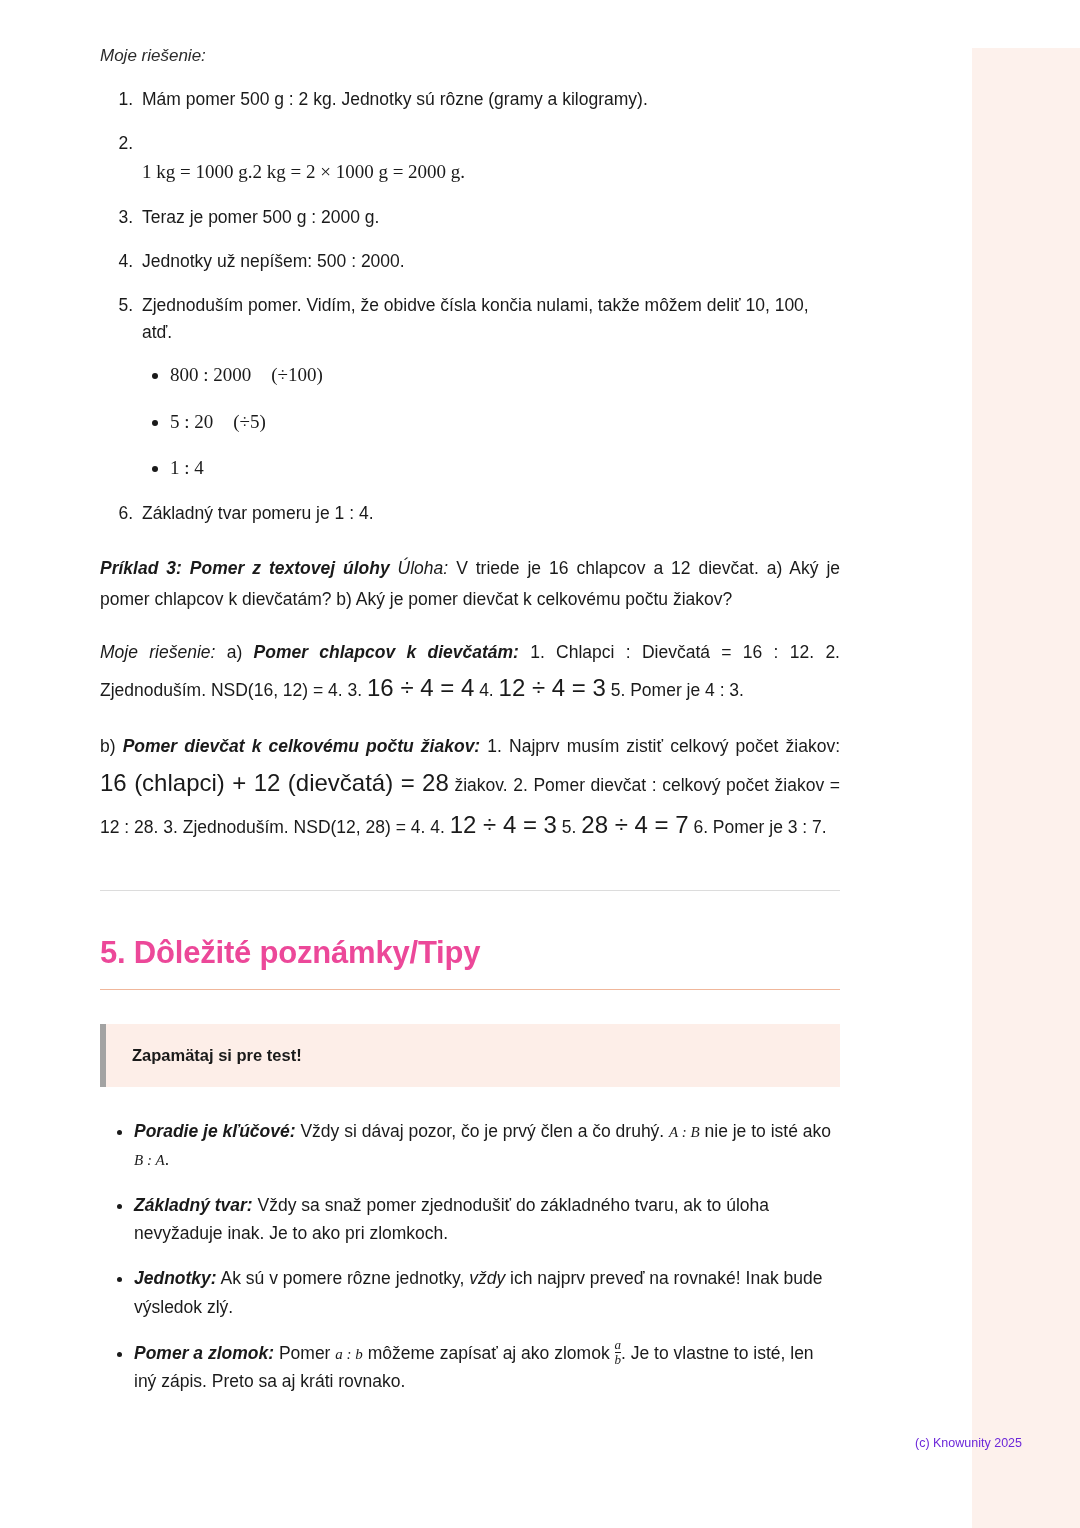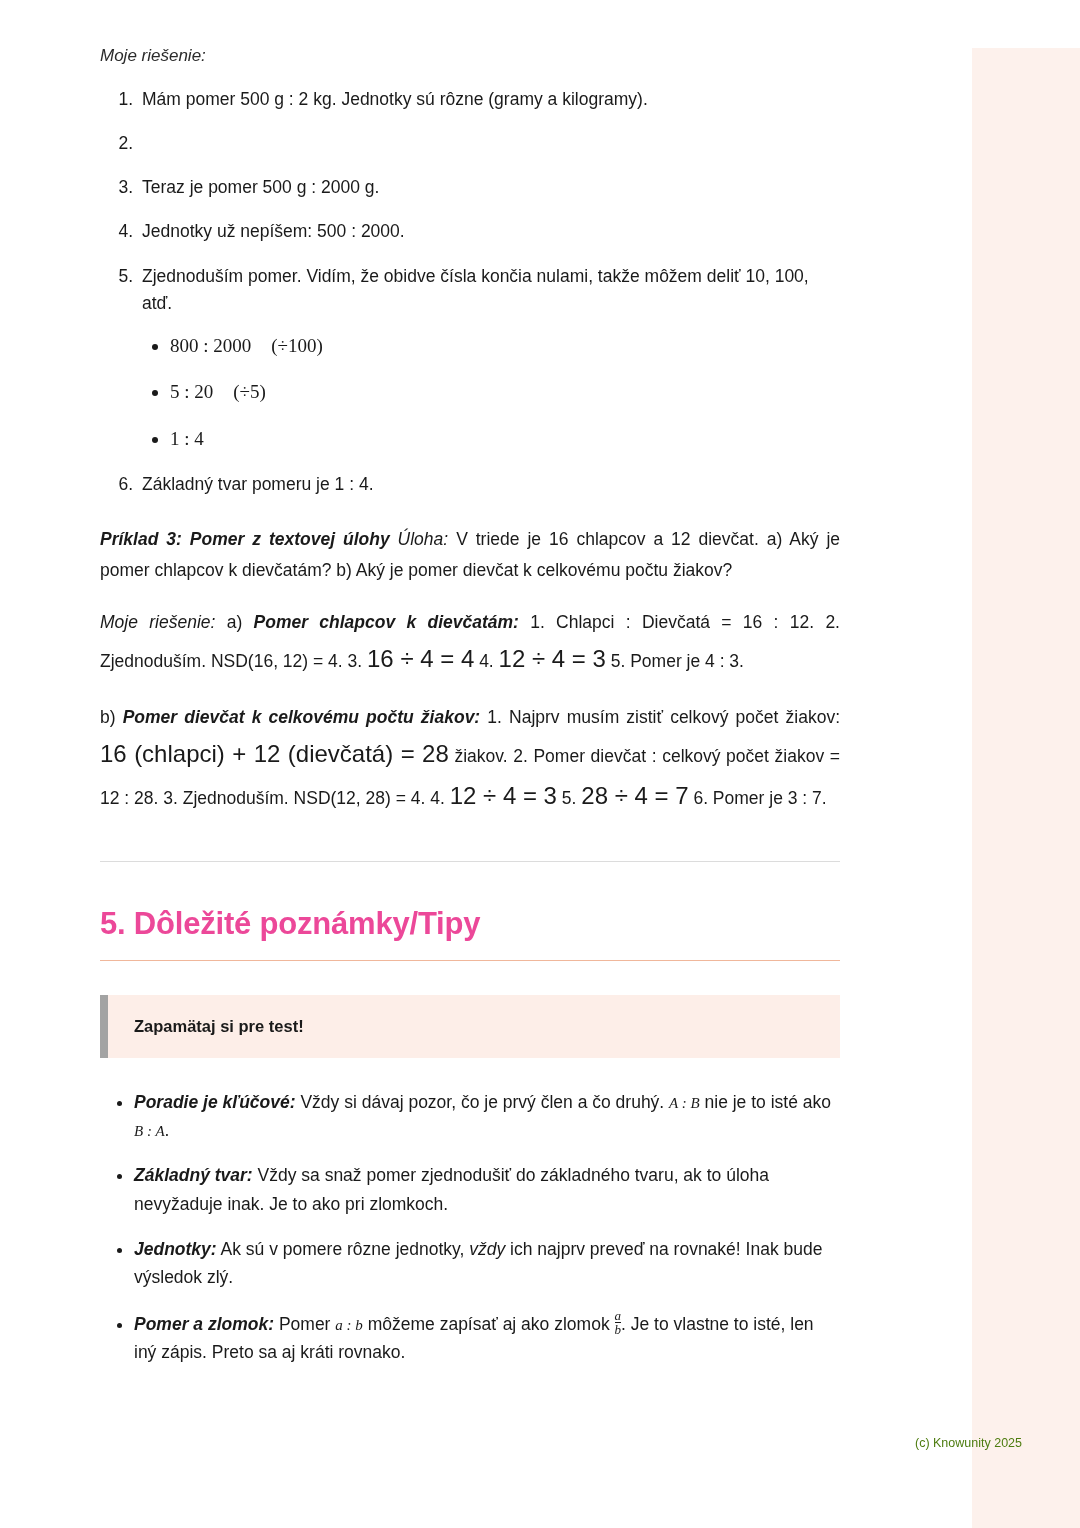--- a/index.html
+++ b/index.html
@@ -96,21 +96,21 @@
     letter-spacing: -0.2px;
   }
   .section-underline {
     border: none;
     border-top: 1px solid #f0b79b;
     margin: 18px 0 0 0;
   }
   .callout {
     margin-top: 34px;
     background: #fdeee8;
-    border-left: 8px solid #a3a3a3;
+    border-left: 6px solid #a3a3a3;
     padding: 22px 26px;
     font-size: 16.5px;
     font-weight: bold;
     color: #1a1a1a;
   }
   ul.tips {
     list-style: disc;
     margin: 30px 0 0 0;
     padding-left: 34px;
     font-size: 17.5px;
@@ -128,38 +128,38 @@
     font-size: 13px;
     line-height: 1.05;
   }
   .frac .num { display: block; }
   .frac .den { display: block; border-top: 1px solid #1a1a1a; }
   .copyright {
     position: absolute;
     right: 58px;
     bottom: 78px;
     font-size: 12.5px;
-    color: #4d7c0f;
+    color: #6d28d9;
   }
 </style>
 </head>
 <body>
 
 <div class="page">
 
   <div class="right-stripe"></div>
   <div class="right-stripe-inner"></div>
 
   <div class="content">
 
     <p class="italic-label">Moje riešenie:</p>
 
     <ol class="steps">
       <li><span>Mám pomer 500 g : 2 kg. Jednotky sú rôzne (gramy a kilogramy).</span></li>
-      <li><br></li>
+      <li><br><span class="serif">1 kg = 1000 g.2 kg = 2 × 1000 g = 2000 g.</span></li>
       <li><span>Teraz je pomer 500 g : 2000 g.</span></li>
       <li><span>Jednotky už nepíšem: 500 : 2000.</span></li>
       <li>
         <span>Zjednoduším pomer. Vidím, že obidve čísla končia nulami, takže môžem deliť 10, 100, atď.</span>
         <ul class="sub">
           <li><span>800 : 2000</span><span class="gap"></span><span>(÷100)</span></li>
           <li><span>5 : 20</span><span class="gap"></span><span>(÷5)</span></li>
           <li><span>1 : 4</span></li>
         </ul>
       </li>

